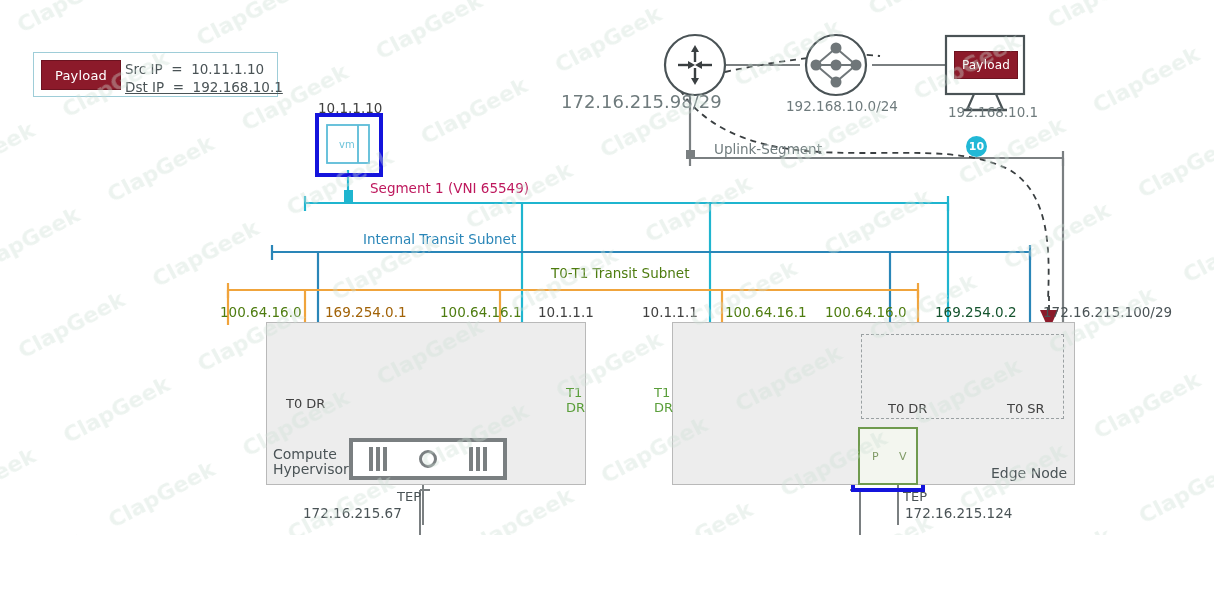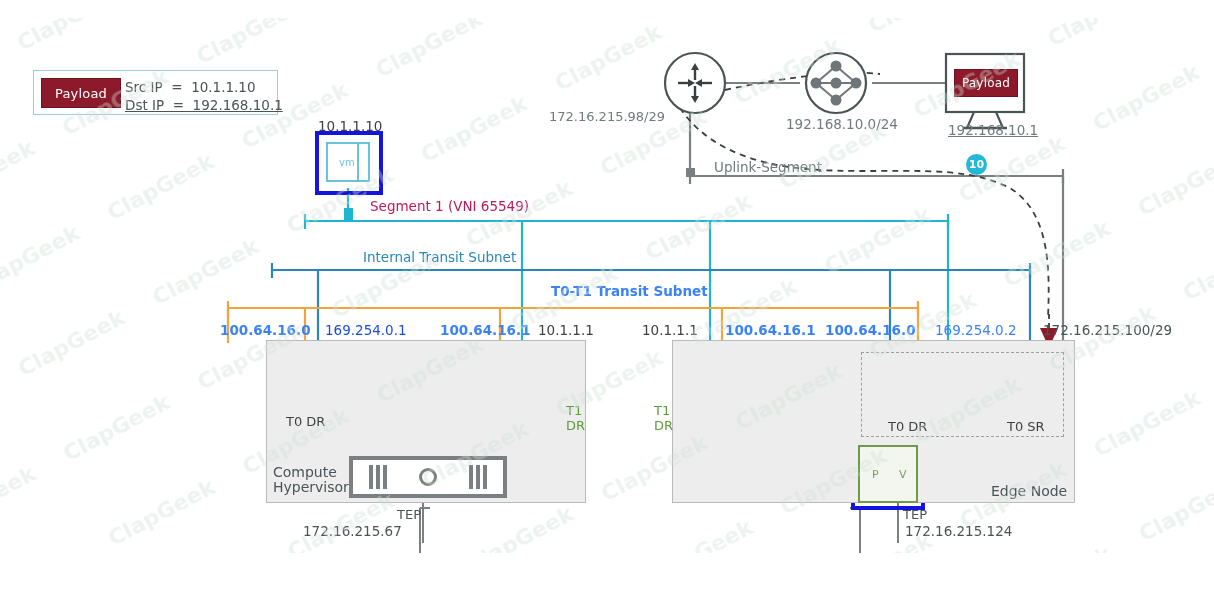--- a/index.html
+++ b/index.html
@@ -4,28 +4,28 @@
 <title>NSX-T Packet Walk Diagram</title>
 <style>
   html,body{margin:0;padding:0;}
   body{
     width:1214px;height:605px;
     background:#ffffff;
     font-family:"DejaVu Sans", sans-serif;
     overflow:hidden;
     position:relative;
   }
-  #stage{position:relative;width:1214px;height:535px;overflow:hidden;background:#fff;margin-top:18px;}
+  #stage{position:relative;width:1214px;height:535px;overflow:hidden;background:#fff;}
   #stage svg.layer{position:absolute;left:0;top:0;width:1214px;height:605px;}
   #wm{position:absolute;left:0;top:0;width:1214px;height:605px;pointer-events:none;z-index:60;opacity:.38;}
   .lbl{position:absolute;white-space:nowrap;font-family:"DejaVu Sans", sans-serif;}
   .t-gray{color:#6f7b7d;}
   .t-cyan{color:#404040;}
   .t-teal{color:#be185d;}
-  .t-orange{color:#3b82f6;font-weight:bold;}
+  .t-orange{color:#4d7c0f;}
   .t-green{color:#5a9e3a;text-align:center;}
   .t-dark{color:#4a5356;}
   .payload-box{
     position:absolute;background:#8c1a2a;color:#ffffff;
     display:flex;align-items:center;justify-content:center;
     font-size:13px;border:1px solid #6d1320;letter-spacing:.2px;
   }
   .hl{position:absolute;border:4px solid #1414dc;background:transparent;box-sizing:border-box;}
   .ip-note{position:absolute;border:1px solid #9ecdd8;background:rgba(255,255,255,0);box-sizing:border-box;}
   .ip-note-text{position:absolute;font-size:13.5px;color:#4a5356;line-height:18px;white-space:pre;}
@@ -266,44 +266,44 @@
 
   <div class="hl" style="left:315px;top:113px;width:68px;height:64px;"></div>
   <div class="hl" style="left:487px;top:367px;width:70px;height:70px;"></div>
   <div class="hl" style="left:675px;top:367px;width:70px;height:70px;"></div>
   <div class="hl" style="left:851px;top:420px;width:74px;height:72px;"></div>
 
   <div class="ip-note" style="left:33px;top:52px;width:245px;height:45px;"></div>
   <div class="payload-box" style="left:41px;top:60px;width:78px;height:28px;">
     <span>Payload</span>
   </div>
-  <div class="ip-note-text" style="left:125px;top:60px;">Src IP  =  10.1.1.10</div>
+  <div class="ip-note-text" style="left:125px;top:60px;">Src IP  =  10.11.1.10</div>
   <div class="ip-note-text" style="left:125px;top:78px;text-decoration:underline;">Dst IP  =  192.168.10.1</div>
 
   <div class="lbl t-cyan" style="left:318px;top:100px;font-size:13.5px;">10.1.1.10</div>
   <div class="lbl" style="left:339px;top:139px;font-size:10px;color:#6fc4da;">vm</div>
 
   <div class="lbl t-teal" style="left:370px;top:180px;font-size:13.5px;">Segment 1 (VNI 65549)</div>
   <div class="lbl" style="left:363px;top:231px;font-size:13.5px;color:#2a86b8;">Internal Transit Subnet</div>
   <div class="lbl t-orange" style="left:551px;top:265px;font-size:13.5px;">T0-T1 Transit Subnet</div>
   <div class="lbl t-gray" style="left:714px;top:141px;font-size:13.5px;">Uplink-Segment</div>
 
   <div class="lbl t-orange" style="left:220px;top:304px;font-size:13.5px;">100.64.16.0</div>
-  <div class="lbl" style="left:325px;top:304px;font-size:13.5px;color:#1d4ed8;">169.254.0.1</div>
+  <div class="lbl" style="left:325px;top:304px;font-size:13.5px;color:#a16207;">169.254.0.1</div>
   <div class="lbl t-orange" style="left:440px;top:304px;font-size:13.5px;">100.64.16.1</div>
   <div class="lbl t-cyan" style="left:538px;top:304px;font-size:13.5px;">10.1.1.1</div>
   <div class="lbl t-cyan" style="left:642px;top:304px;font-size:13.5px;">10.1.1.1</div>
   <div class="lbl t-orange" style="left:725px;top:304px;font-size:13.5px;">100.64.16.1</div>
   <div class="lbl t-orange" style="left:825px;top:304px;font-size:13.5px;">100.64.16.0</div>
-  <div class="lbl" style="left:935px;top:304px;font-size:13.5px;color:#3b82f6;">169.254.0.2</div>
+  <div class="lbl" style="left:935px;top:304px;font-size:13.5px;color:#14532d;">169.254.0.2</div>
   <div class="lbl t-dark" style="left:1043px;top:304px;font-size:13.5px;text-align:center;">172.16.215.100/29</div>
 
-  <div class="lbl t-gray" style="left:549px;top:91px;font-size:13px;">172.16.215.98/29</div>
+  <div class="lbl t-gray" style="left:561px;top:91px;font-size:18px;">172.16.215.98/29</div>
   <div class="lbl t-gray" style="left:786px;top:98px;font-size:13.5px;">192.168.10.0/24</div>
-  <div class="lbl t-gray" style="left:948px;top:104px;font-size:13.5px;text-decoration:underline;">192.168.10.1</div>
+  <div class="lbl t-gray" style="left:948px;top:104px;font-size:13.5px;">192.168.10.1</div>
   <div class="payload-box" style="left:954px;top:51px;width:62px;height:26px;font-size:12px;">
     <span>Payload</span>
   </div>
   <div class="badge" style="left:966px;top:136px;width:21px;height:21px;">
     <span>10</span>
   </div>
 
   <div class="hostbox" style="left:266px;top:322px;width:320px;height:163px;"></div>
   <div class="lbl t-cyan" style="left:286px;top:396px;font-size:13px;">T0 DR</div>
   <div class="lbl t-green" style="left:566px;top:385px;font-size:13px;">T1</div>

